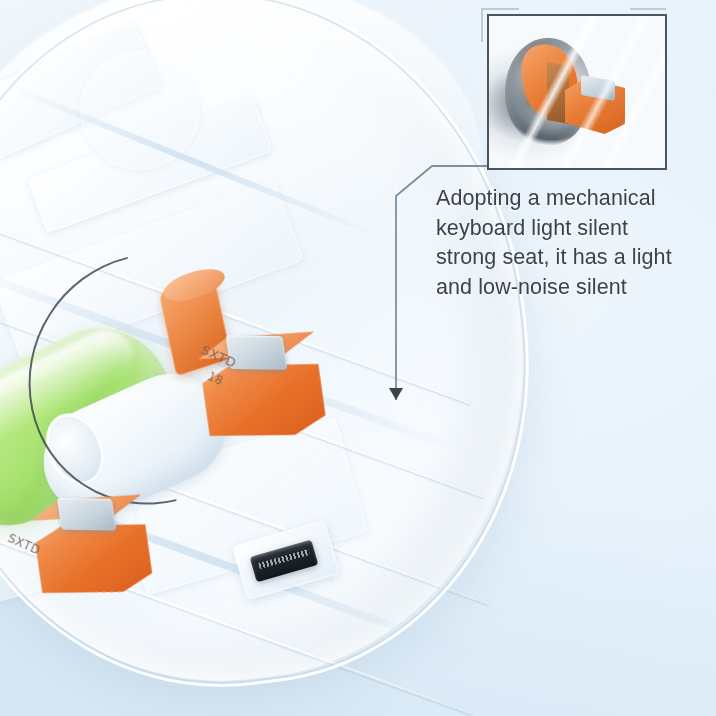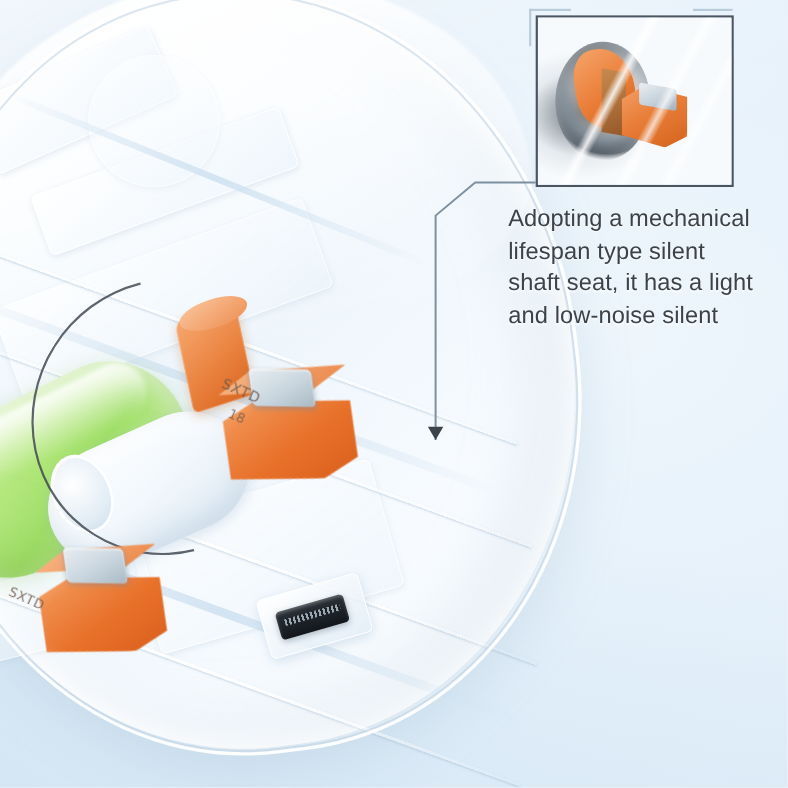--- a/index.html
+++ b/index.html
@@ -239,21 +239,21 @@
   #leader-line{position:absolute;left:0;top:0;width:716px;height:716px;pointer-events:none;}
 
   
   #caption{
     position:absolute;left:436px;top:184px;width:252px;
     color:#3c4249;font-size:21.5px;line-height:29.5px;
     font-family:"Liberation Sans", "DejaVu Sans", sans-serif;
     font-weight:300;letter-spacing:.1px;
     text-shadow:0 1px 2px rgba(255,255,255,.9);
   }
-  #caption div{white-space:nowrap;margin-left:26px;}
+  #caption div{white-space:nowrap;}
 </style>
 </head>
 <body>
 
 <div id="stage">
 
   <div class="bg-sheen"></div>
 
   <div class="mouse-wrap">
 
@@ -321,18 +321,18 @@
     <div class="inset-ring"></div>
     <div class="inset-orange-arc"></div>
     <div class="inset-block"></div>
     <div class="inset-switch"></div>
     <div class="inset-switch-cap"></div>
     <div class="inset-glass"></div>
   </div>
 
   <div id="caption">
     <div>Adopting a mechanical</div>
-    <div>lifespan type silent</div>
-    <div>shaft seat, it has a light</div>
+    <div>keyboard light silent</div>
+    <div>strong seat, it has a light</div>
     <div>and low-noise silent</div>
   </div>
 
 </div>
 
 </body></html>

